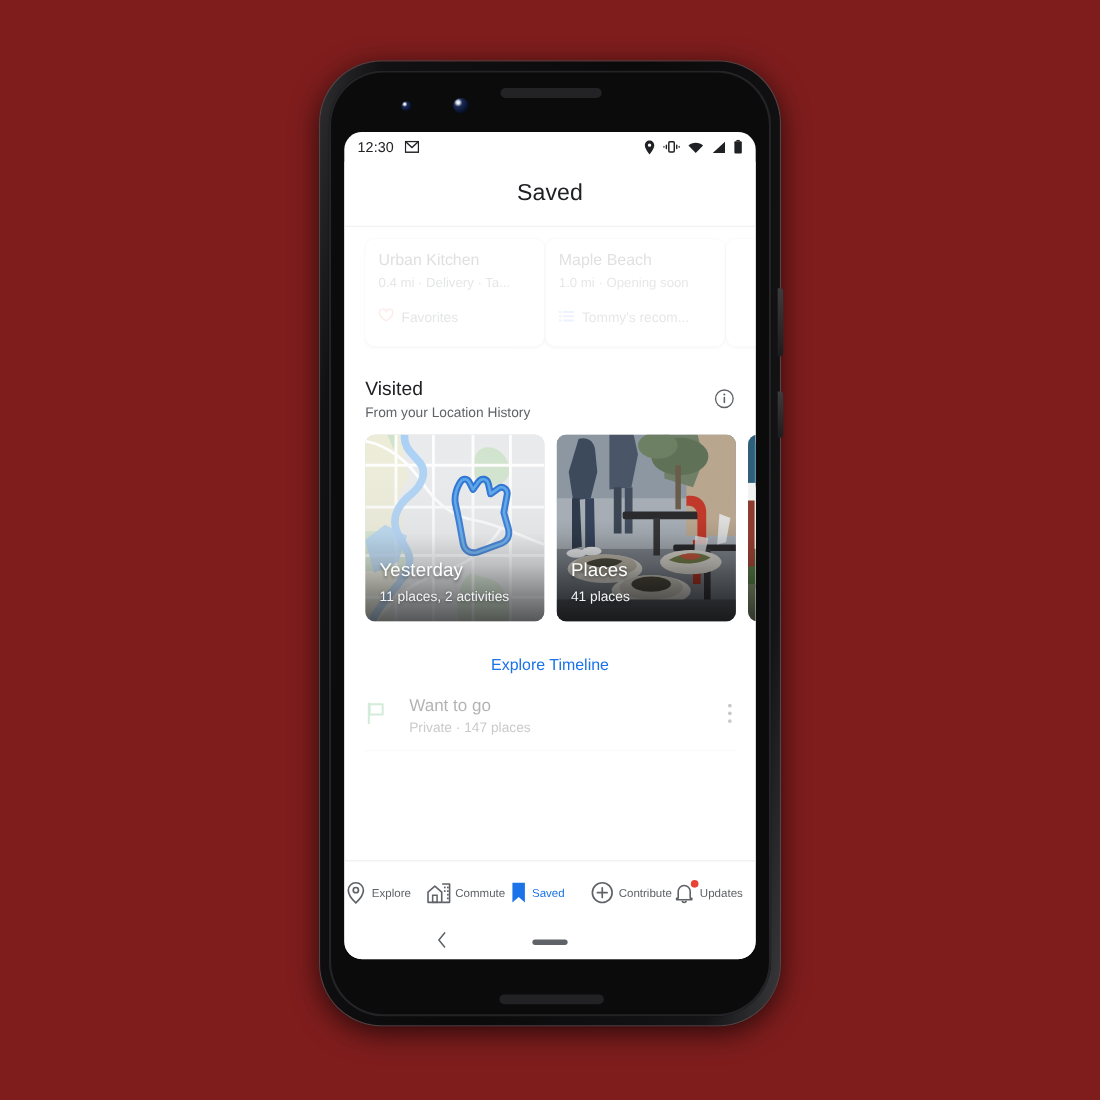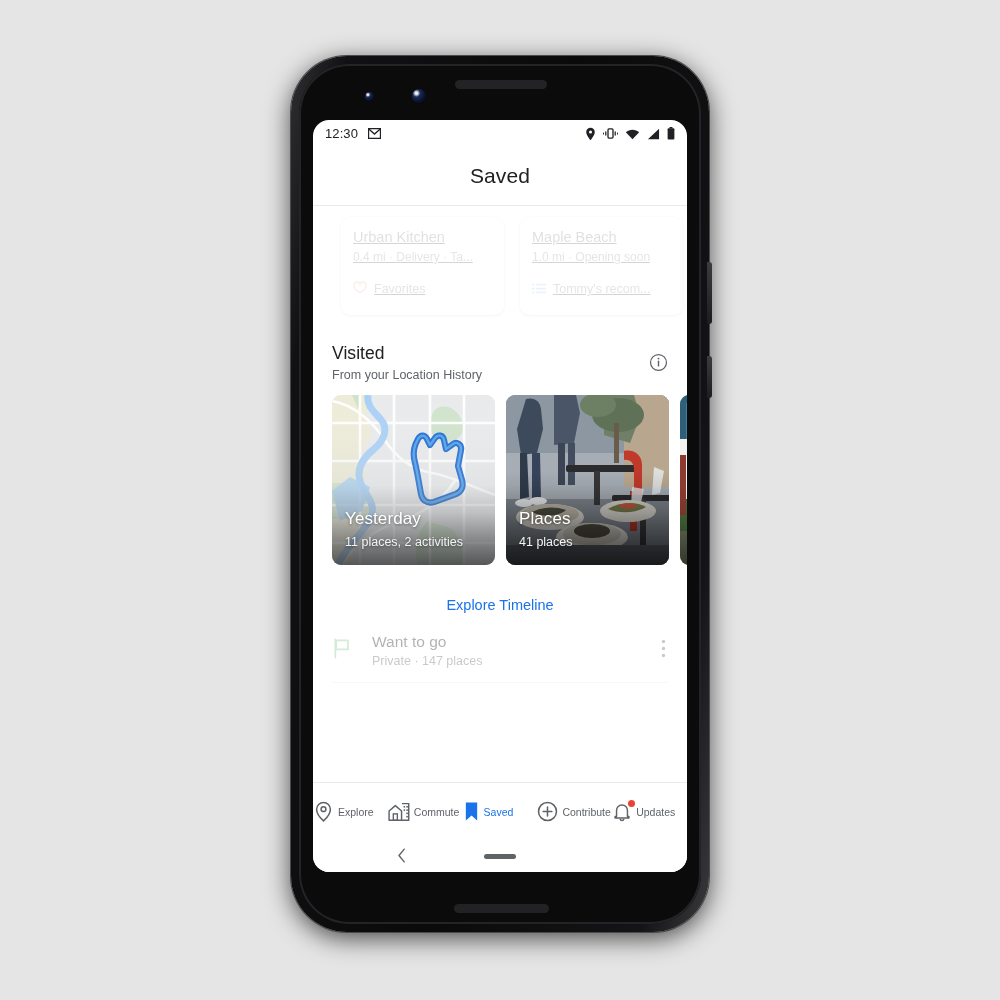--- a/index.html
+++ b/index.html
@@ -2,21 +2,21 @@
 <html><head>
 <meta charset="utf-8">
 <style>
   * { box-sizing: border-box; margin: 0; padding: 0; }
   html, body {
     width: 1000px; height: 1000px;
     background: #000000;
     font-family: "Liberation Sans", sans-serif;
     overflow: hidden;
   }
-  #stage { position: relative; width: 1000px; height: 1000px; background: #e5e5e5; }
+  #stage { position: relative; width: 1000px; height: 1000px; background: #7f1d1d; }
 
   
   .phone-body {
     position: absolute; left: 291px; top: 56px;
     width: 418px; height: 876px;
     border-radius: 56px;
     background: linear-gradient(100deg,#2f2f31 0%,#111113 10%,#0a0a0b 50%,#141416 88%,#3a3a3c 100%);
     box-shadow: 0 0 0 1px #4a4a4d, 0 6px 26px rgba(0,0,0,.7);
   }
   .phone-inner {
@@ -85,21 +85,21 @@
   }
 
   
   .content { flex: 1 1 auto; position: relative; overflow: hidden; background: #fff; }
   .sep-top {
     position:absolute; left:0; right:0; top:0; height:1px; background:#e8eaed;
   }
 
   
   .card-row {
-    display: flex; gap: 16px; padding: 12px 19px 0 28px; opacity: .16; text-decoration: underline;
+    display: flex; gap: 1px; padding: 12px 19px 0 19px; opacity: .16;
   }
   .place-card {
     flex: 0 0 163px; height: 98px; background: #fff;
     border-radius: 9px; box-shadow: 0 1px 3px rgba(60,64,67,.28), 0 0 0 .5px rgba(60,64,67,.1);
     padding: 11px 12px 0 12px;
   }
   .place-card.partial { flex: 0 0 60px; }
   .pc-name { font-size: 14.5px; color: #3c4043; line-height: 1.25; white-space: nowrap; }
   .pc-meta { font-size: 12px; color: #5f6368; margin-top: 4px; white-space: nowrap; }
   .pc-list { display:flex; align-items:center; gap:7px; margin-top: 16px; }

